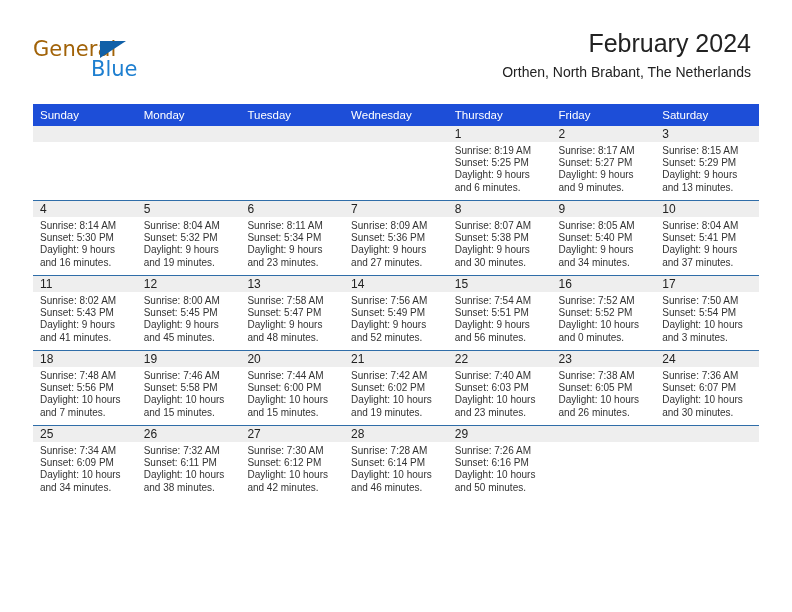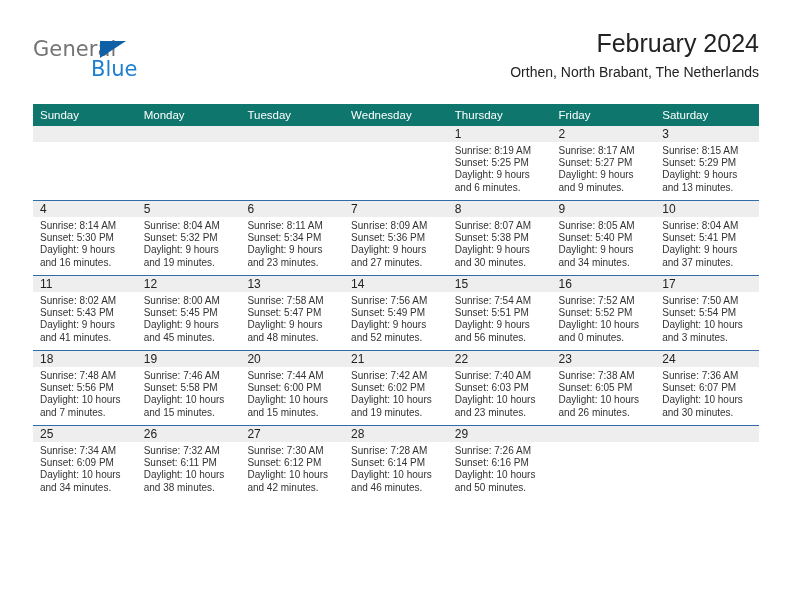--- a/index.html
+++ b/index.html
@@ -34,21 +34,21 @@
     top: 9px;
     width: 200px;
     height: 56px;
   }
   .logo-general {
     position: absolute;
     left: 0;
     top: 0;
     font-size: 21px;
     letter-spacing: 0.1px;
-    color: #737373;
+    color: #a16207;
     font-family: "DejaVu Sans", sans-serif;
     text-align: center;
   }
   .logo-triangle {
     position: absolute;
     left: 67px;
     top: 4px;
     width: 0;
     height: 0;
     border-left: 26px solid #1060a8;
@@ -57,21 +57,21 @@
   .logo-blue {
     position: absolute;
     left: 58px;
     top: 20px;
     font-size: 21px;
     color: #1e7fd0;
     font-family: "DejaVu Sans", sans-serif;
   }
   .title-block {
     position: absolute;
-    right: 0;
+    right: 8px;
     top: 0;
     text-align: right;
   }
   .cal-title {
     font-size: 25px;
     color: #222222;
     line-height: 30px;
     white-space: nowrap;
   }
   .cal-subtitle {
@@ -85,21 +85,21 @@
   
   .calendar {
     position: absolute;
     left: 33px;
     top: 104px;
     width: 726px;
     border-collapse: collapse;
     table-layout: fixed;
   }
   .calendar th {
-    background: #0f766e;
+    background: #1d4ed8;
     color: #ffffff;
     font-size: 11.5px;
     font-weight: normal;
     text-align: left;
     padding: 5px 0 5px 7px;
     height: 11px;
     border: none;
     margin-top: 36px;
   }
   .week-row > td {

